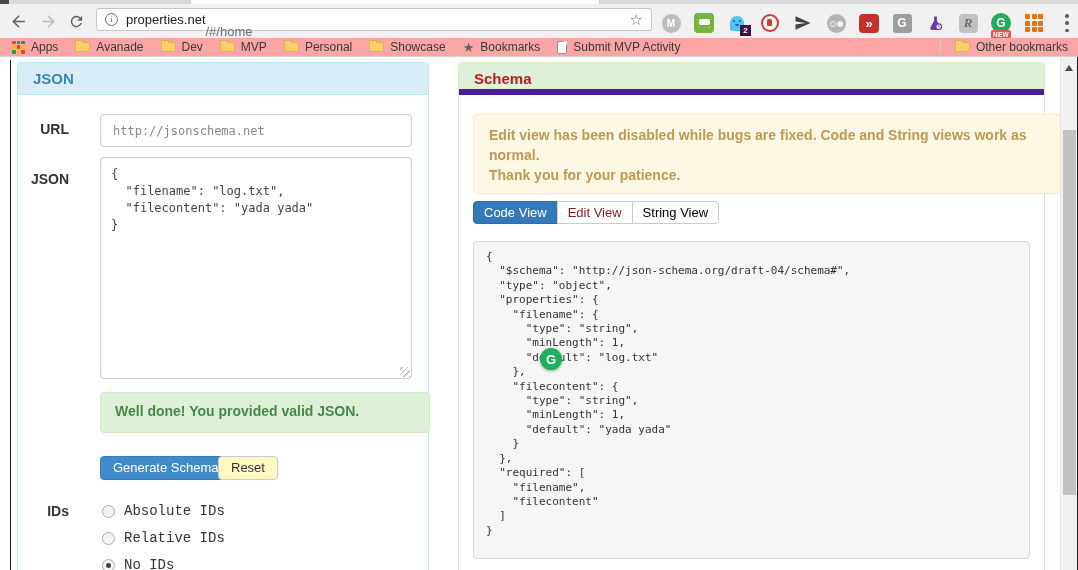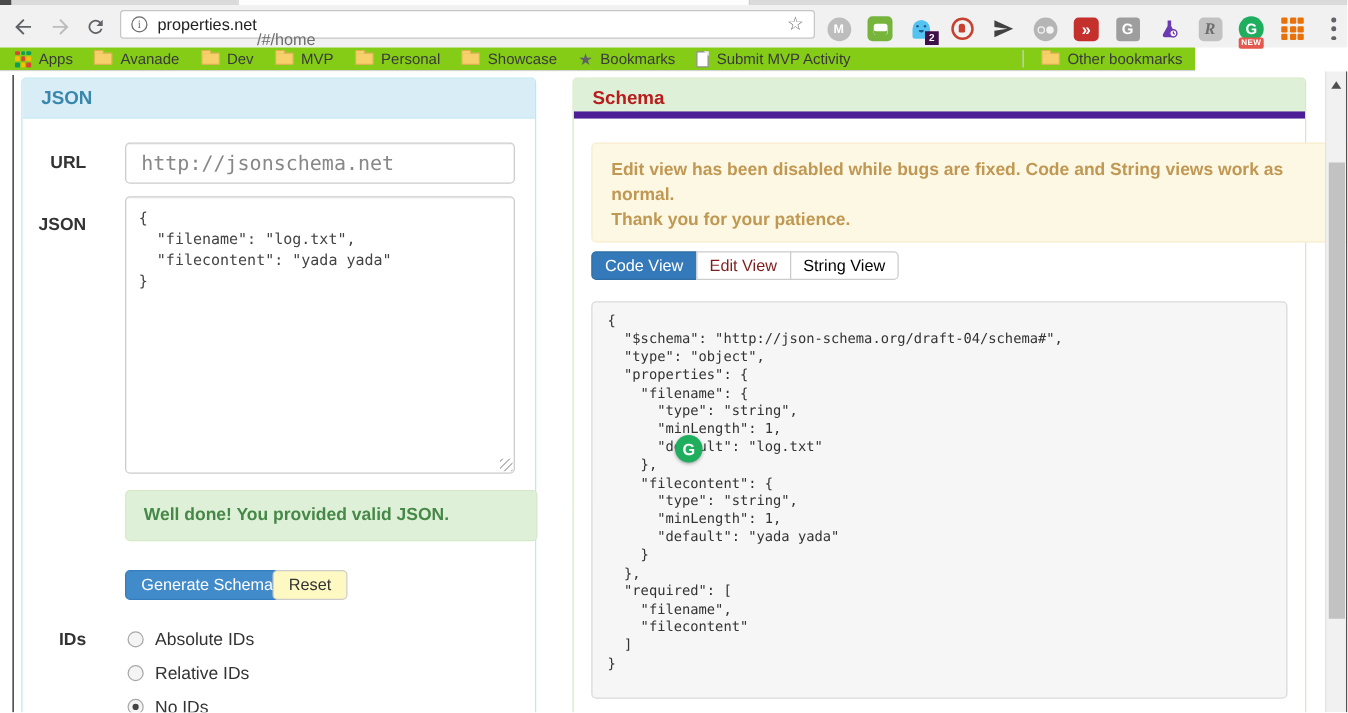--- a/index.html
+++ b/index.html
@@ -58,21 +58,21 @@
   .grammarly { width:20px; height:20px; border-radius:50%; background:#1fae5e; color:#fff; font-size:12px;
                font-weight:bold; display:flex; align-items:center; justify-content:center; position:relative; }
   .badge-new { position:absolute; left:50%; transform:translateX(-50%); bottom:-6px; background:#e4584e;
                color:#fff; font-size:6.5px; font-weight:bold; padding:1px 2px; border-radius:2px; letter-spacing:.3px; }
   .grid-orange { width:18px; height:18px; display:grid; grid-template-columns:repeat(3,1fr); gap:1.5px; }
   .grid-orange span { background:#e8710a; border-radius:1px; }
   .kebab { width:4px; height:18px; display:flex; flex-direction:column; justify-content:space-between; align-items:center; }
   .kebab i { width:3.5px; height:3.5px; border-radius:50%; background:#5f6368; }
 
   
-  #bookmarksbar { position:absolute; left:0; top:38px; width:956px; height:19px; background:#84cc16;
+  #bookmarksbar { position:absolute; left:0; top:38px; width:1078px; height:19px; background:#fca5a5;
                   border-bottom:1px solid #d2d2d2; display:flex; padding:0 10px 0 12px;
                   gap:17px; font-size:12px; color:#3a3a3a; }
   .bm { display:flex; align-items:center; gap:6px; cursor:pointer; white-space:nowrap; }
   .apps-grid { width:13px; height:13px; display:grid; grid-template-columns:repeat(3,1fr); gap:1px; }
   .apps-grid span { border-radius:1px; }
   .ag1{background:#db4437}.ag2{background:#0f9d58}.ag3{background:#0f9d58}
   .ag4{background:#fbbc05}.ag5{background:#db4437}.ag6{background:#fbbc05}
   .ag7{background:#0f9d58}.ag8{background:#fbbc05}.ag9{background:#db4437}
   .folder { width:15px; height:10px; background:#f7d06a; border:1px solid #dcb254; border-radius:1px; position:relative; }
   .folder::before { content:""; position:absolute; left:-1px; top:-3px; width:6px; height:2px;
@@ -93,37 +93,37 @@
   .panel-heading { height:32px; line-height:31px; padding-left:15px; font-size:15px; font-weight:bold;
                    border-radius:3px 3px 0 0; }
   #panel-json { left:17px; width:412px; height:530px; border:1px solid #bce8f1; }
   #panel-json .panel-heading { background:#d9edf7; border-bottom:1px solid #bce8f1; color:#3a87ad; }
   #panel-schema { left:458px; width:587px; height:530px; border:1px solid #d6e9c6; }
   #panel-schema .panel-heading { background:#dff0d8; border-bottom:6px solid #4c1d95; color:#b91c1c; }
 
   .form-label { position:absolute; left:0; width:51px; text-align:right; font-size:14px;
                 font-weight:bold; color:#333; line-height:20px; }
   #url-input { position:absolute; left:82px; top:51px; width:312px; height:33px; border:1px solid #ccc;
-               border-radius:4px; padding:0 12px; font-family:"DejaVu Sans Mono", monospace; font-size:16px;
+               border-radius:4px; padding:0 12px; font-family:"DejaVu Sans Mono", monospace; font-size:12px;
                color:#888; background:#fff; box-shadow:inset 0 1px 1px rgba(0,0,0,.05); }
   #json-wrap { position:absolute; left:82px; top:94px; width:312px; height:222px; }
   #json-textarea { width:100%; height:100%; resize:none; border:1px solid #ccc; border-radius:4px;
                    padding:8px 10px; font-family:"DejaVu Sans Mono", monospace; font-size:12px;
                    line-height:17px; color:#444; box-shadow:inset 0 1px 1px rgba(0,0,0,.05); }
   .resize-grip { position:absolute; right:2px; bottom:2px; width:10px; height:10px; pointer-events:none;
                  background:repeating-linear-gradient(-45deg,#bbb 0 1px,transparent 1px 4px); }
   .alert-success { position:absolute; left:82px; top:329px; width:330px; height:41px; background:#dff0d8;
                    border:1px solid #d6e9c6; border-radius:4px; color:#468847; font-size:14px;
                    font-weight:bold; padding:10px 14px; }
   .btn { height:24px; font-size:13px; border-radius:4px; cursor:pointer; line-height:22px; }
   #btn-generate { position:absolute; left:82px; top:393px; padding:0 12px; background:#428bca;
                   border:1px solid #357ebd; color:#fff; }
   #btn-reset { position:absolute; left:200px; top:393px; padding:0 12px; background:#fef9c3;
                border:1px solid #ccc; color:#333;text-align:center; }
-  .radio-row { position:absolute; left:84px; display:flex; align-items:center; gap:9px; height:16px; }
+  .radio-row { position:absolute; left:84px; display:flex; align-items:center; gap:9px; height:16px;font-family:Liberation Mono, monospace; }
   .radio { width:13px; height:13px; border-radius:50%; border:1px solid #a8a8a8; background:#f4f4f4;
            position:relative; flex:0 0 auto; cursor:pointer; }
   .radio.checked::after { content:""; position:absolute; left:3px; top:3px; width:5px; height:5px;
                           border-radius:50%; background:#444; }
   .radio-label { font-size:14px; color:#333; cursor:pointer; }
 
   .alert-warn { position:absolute; left:14px; top:51px; width:624px; height:80px; background:#fcf8e3;
                 border:1px solid #faebcc; border-radius:4px; color:#c09853; font-size:14px;
                 font-weight:bold; line-height:20px; padding:10px 15px; }
   #viewgroup { position:absolute; left:14px; top:138px; display:flex; }

